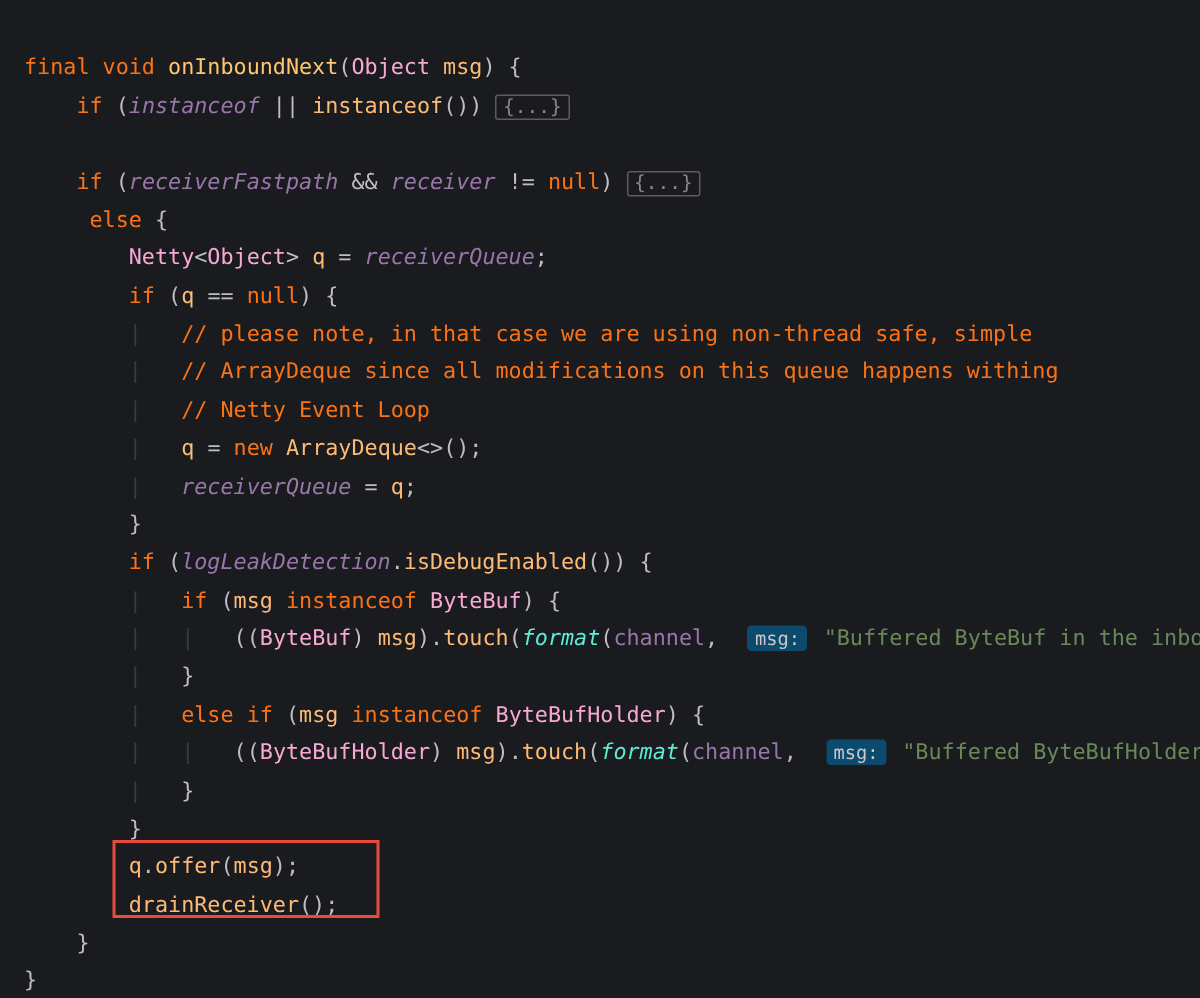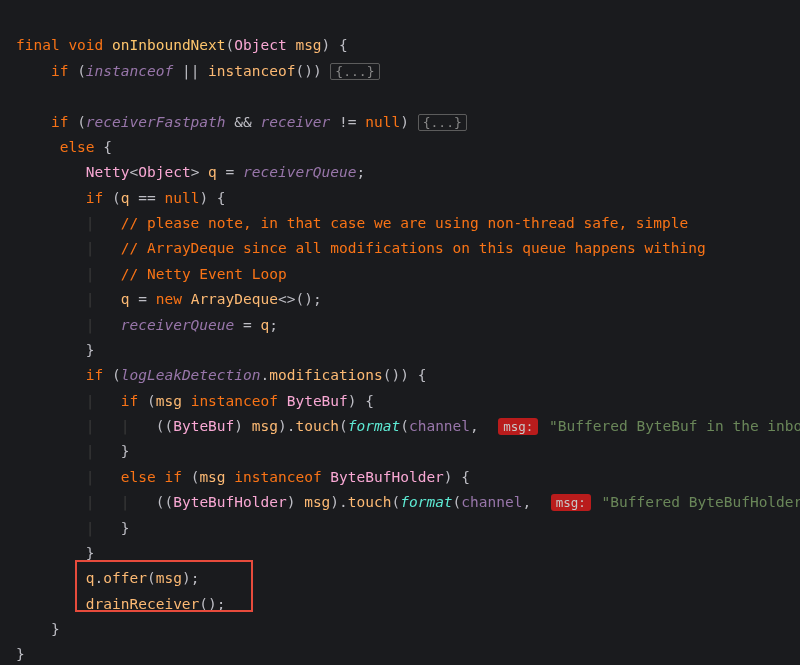--- a/index.html
+++ b/index.html
@@ -29,21 +29,21 @@
     .fold {
       border: 1px solid #5c5c5c;
       color: #888;
       padding: 0 4px;
       font-size: 13px;
       cursor: pointer;
       border-radius: 2px;
       background: transparent;
     }
     .hint {
-      background: #b91c1c;
+      background: #0c4a6e;
       color: #c8c8c8;
       padding: 1px 5px;
       font-size: 12.5px;
       border-radius: 3px;
       margin: 0 2px;
     }
     .method { color: #ffc66d; margin-top: 31px; }
     .italic-call { font-style: italic; }
     .guide { color: #3a3a3a; }
     .highlight-box {
@@ -68,21 +68,21 @@
 <span>    <span class="kw-orange">if</span> <span class="paren">(</span><span class="field">receiverFastpath</span> <span class="op">&amp;&amp;</span> <span class="field">receiver</span> <span class="op">!=</span> <span class="kw-orange">null</span><span class="paren">)</span> <span class="fold">{...}</span></span>
 <span>     <span class="kw-orange">else</span> <span class="brace">{</span></span>
 <span>        <span class="type">Netty</span><span class="paren">&lt;</span><span class="type">Object</span><span class="paren">&gt;</span> <span class="ident">q</span> <span class="op">=</span> <span class="field">receiverQueue</span><span>;</span></span>
 <span>        <span class="kw-orange">if</span> <span class="paren">(</span><span class="ident">q</span> <span class="op">==</span> <span class="kw-orange">null</span><span class="paren">)</span> <span class="brace">{</span></span>
 <span>        <span class="guide">|</span>   <span class="comment">// please note, in that case we are using non-thread safe, simple</span></span>
 <span>        <span class="guide">|</span>   <span class="comment">// ArrayDeque since all modifications on this queue happens withing</span></span>
 <span>        <span class="guide">|</span>   <span class="comment">// Netty Event Loop</span></span>
 <span>        <span class="guide">|</span>   <span class="ident">q</span> <span class="op">=</span> <span class="kw-orange">new</span> <span class="ident">ArrayDeque</span><span class="paren">&lt;&gt;</span><span class="paren">()</span><span>;</span></span>
 <span>        <span class="guide">|</span>   <span class="field">receiverQueue</span> <span class="op">=</span> <span class="ident">q</span><span>;</span></span>
 <span>        <span class="brace">}</span></span>
-<span>        <span class="kw-orange">if</span> <span class="paren">(</span><span class="field">logLeakDetection</span>.<span class="ident">modifications</span><span class="paren">())</span> <span class="brace">{</span></span>
+<span>        <span class="kw-orange">if</span> <span class="paren">(</span><span class="field">logLeakDetection</span>.<span class="ident">isDebugEnabled</span><span class="paren">())</span> <span class="brace">{</span></span>
 <span>        <span class="guide">|</span>   <span class="kw-orange">if</span> <span class="paren">(</span><span class="ident">msg</span> <span class="kw-orange">instanceof</span> <span class="type">ByteBuf</span><span class="paren">)</span> <span class="brace">{</span></span>
 <span>        <span class="guide">|</span>   <span class="guide">|</span>   <span class="paren">((</span><span class="type">ByteBuf</span><span class="paren">)</span> <span class="ident">msg</span><span class="paren">)</span>.<span class="ident">touch</span><span class="paren">(</span><span class="kw-purple italic-call">format</span><span class="paren">(</span><span class="field-n">channel</span>,  <span class="hint">msg:</span> <span class="string">"Buffered ByteBuf in the inbo</span></span>
 <span>        <span class="guide">|</span>   <span class="brace">}</span></span>
 <span>        <span class="guide">|</span>   <span class="kw-orange">else</span> <span class="kw-orange">if</span> <span class="paren">(</span><span class="ident">msg</span> <span class="kw-orange">instanceof</span> <span class="type">ByteBufHolder</span><span class="paren">)</span> <span class="brace">{</span></span>
 <span>        <span class="guide">|</span>   <span class="guide">|</span>   <span class="paren">((</span><span class="type">ByteBufHolder</span><span class="paren">)</span> <span class="ident">msg</span><span class="paren">)</span>.<span class="ident">touch</span><span class="paren">(</span><span class="kw-purple italic-call">format</span><span class="paren">(</span><span class="field-n">channel</span>,  <span class="hint">msg:</span> <span class="string">"Buffered ByteBufHolder</span></span>
 <span>        <span class="guide">|</span>   <span class="brace">}</span></span>
 <span>        <span class="brace">}</span></span>
 <span>        <span class="ident">q</span>.<span class="ident">offer</span><span class="paren">(</span><span class="ident">msg</span><span class="paren">)</span><span>;</span></span>
 <span>        <span class="ident">drainReceiver</span><span class="paren">()</span><span>;</span></span>
 <span>    <span class="brace">}</span></span>

